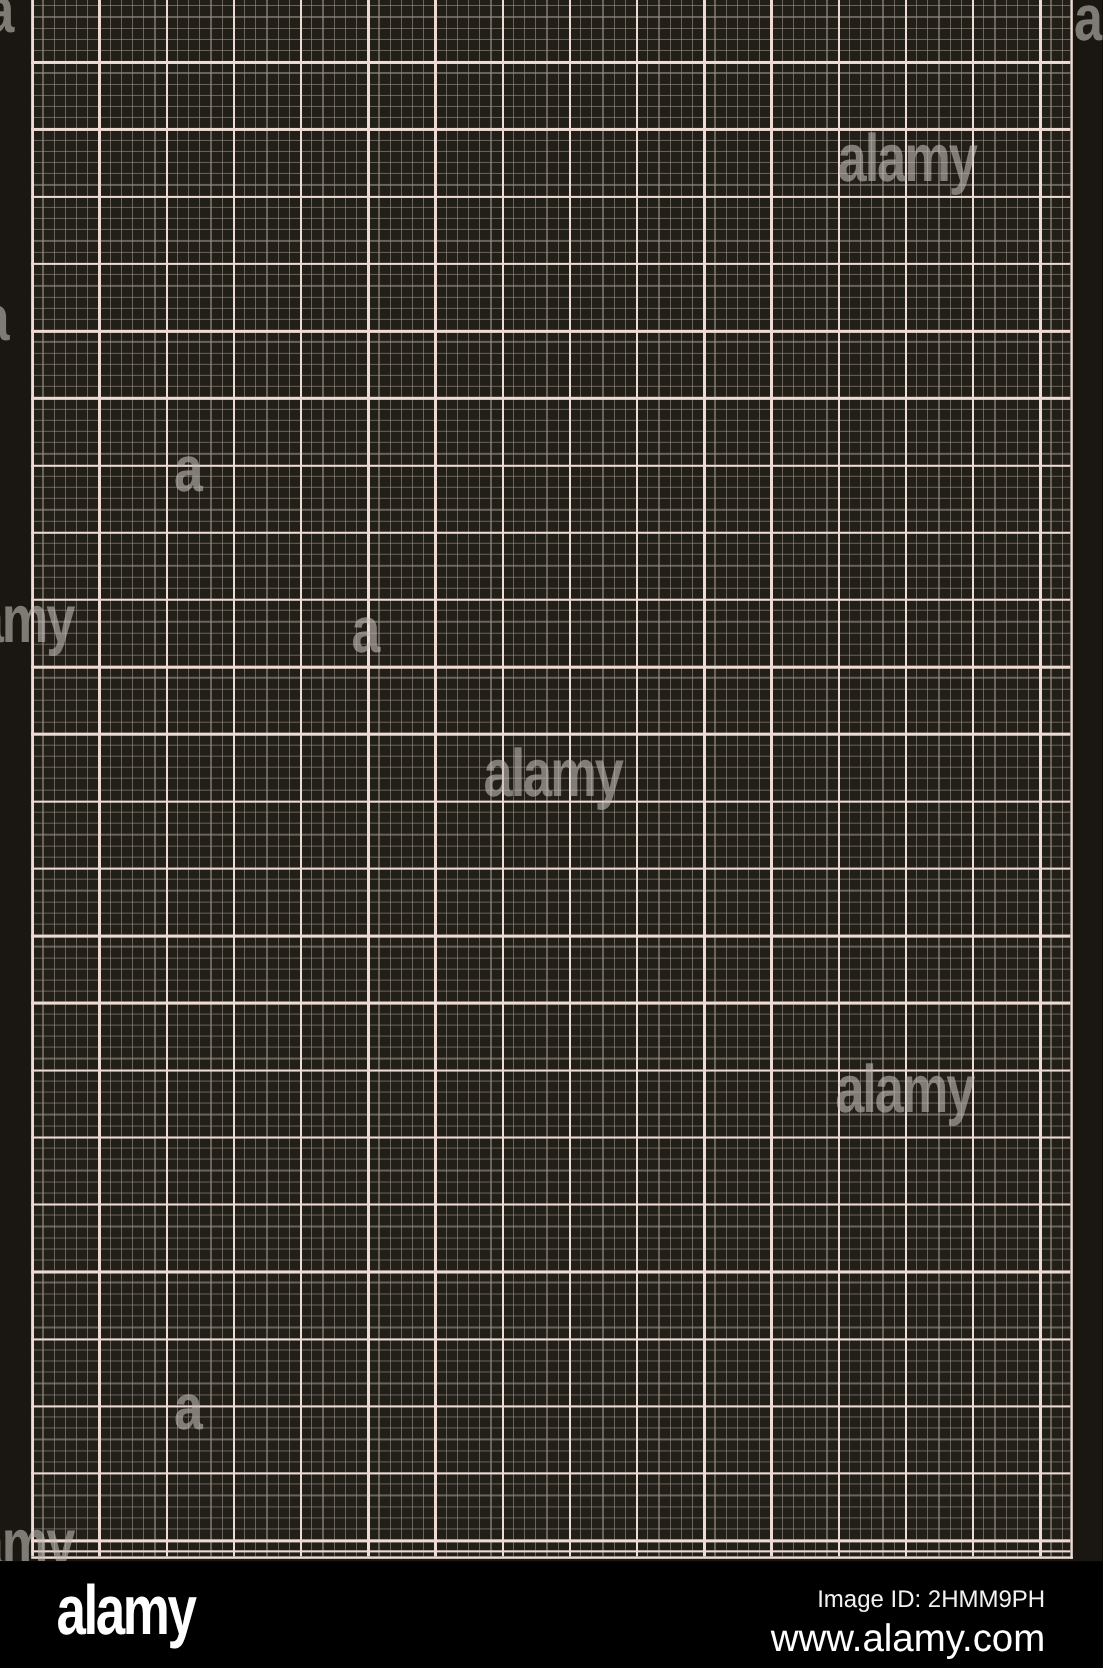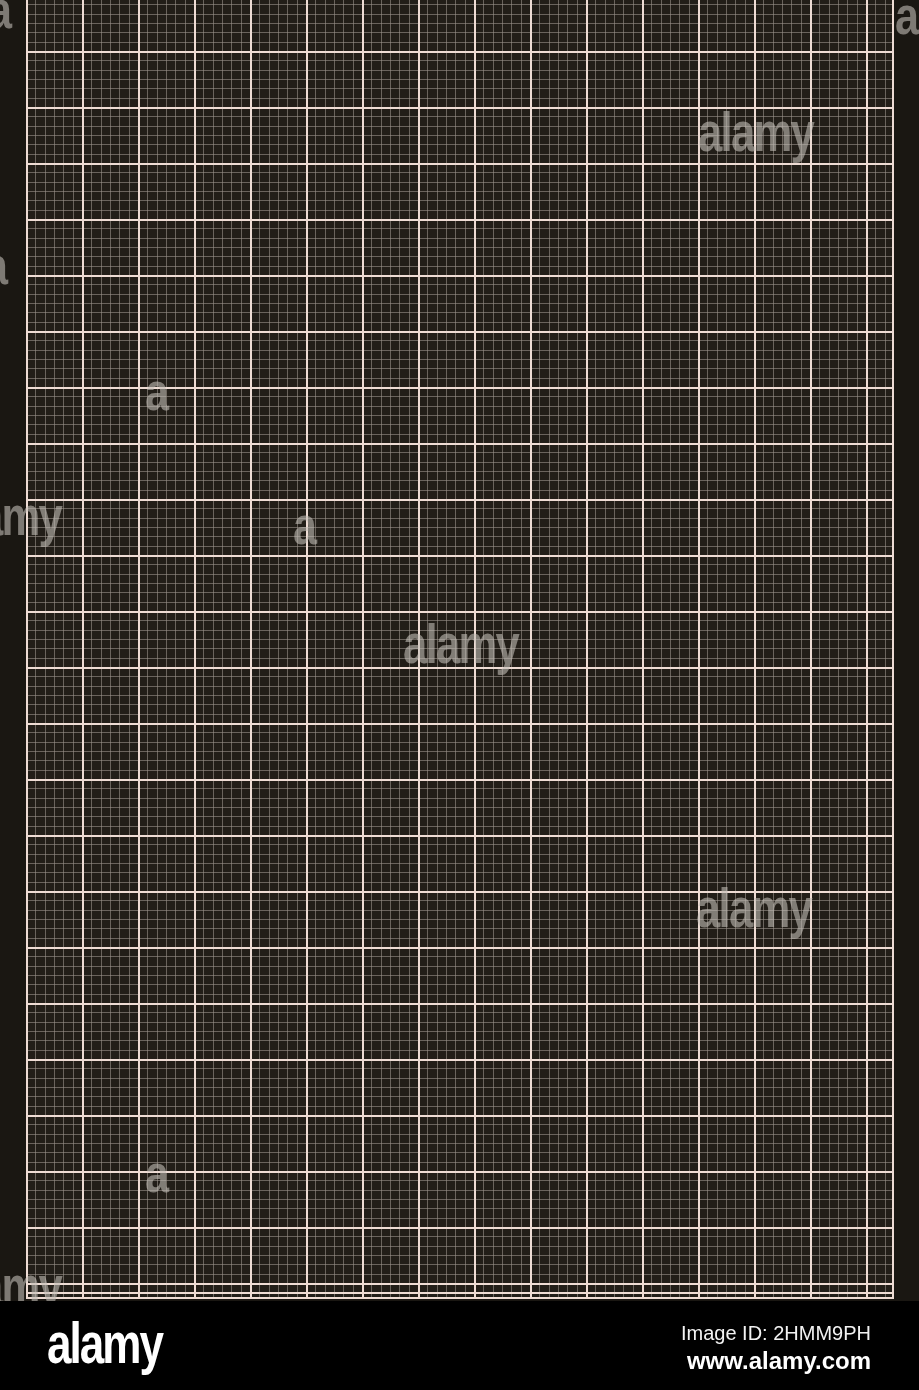--- a/index.html
+++ b/index.html
@@ -92,22 +92,22 @@
     color: #fff;
   }
   .footer-image-id {
     font-size: 20px;
     font-weight: 400;
     line-height: 1.1;
     color: #f2f2f2;
   }
   .footer-url {
     margin-top: 4px;
-    font-size: 24px;
-    font-weight: 700;
+    font-size: 32px;
+    font-weight: 400;
     line-height: 1.1;
     color: #fff;
     margin-left: 16px;
   }
 </style>
 </head>
 <body>
 
 <div class="stage" style="--margin-color: #1a1712; --paper-color: #221e18; --minor-color: rgba(154,146,138,0.6); --major-color: #eedcd4; --wm-color: rgba(193,188,182,0.6);">
 

